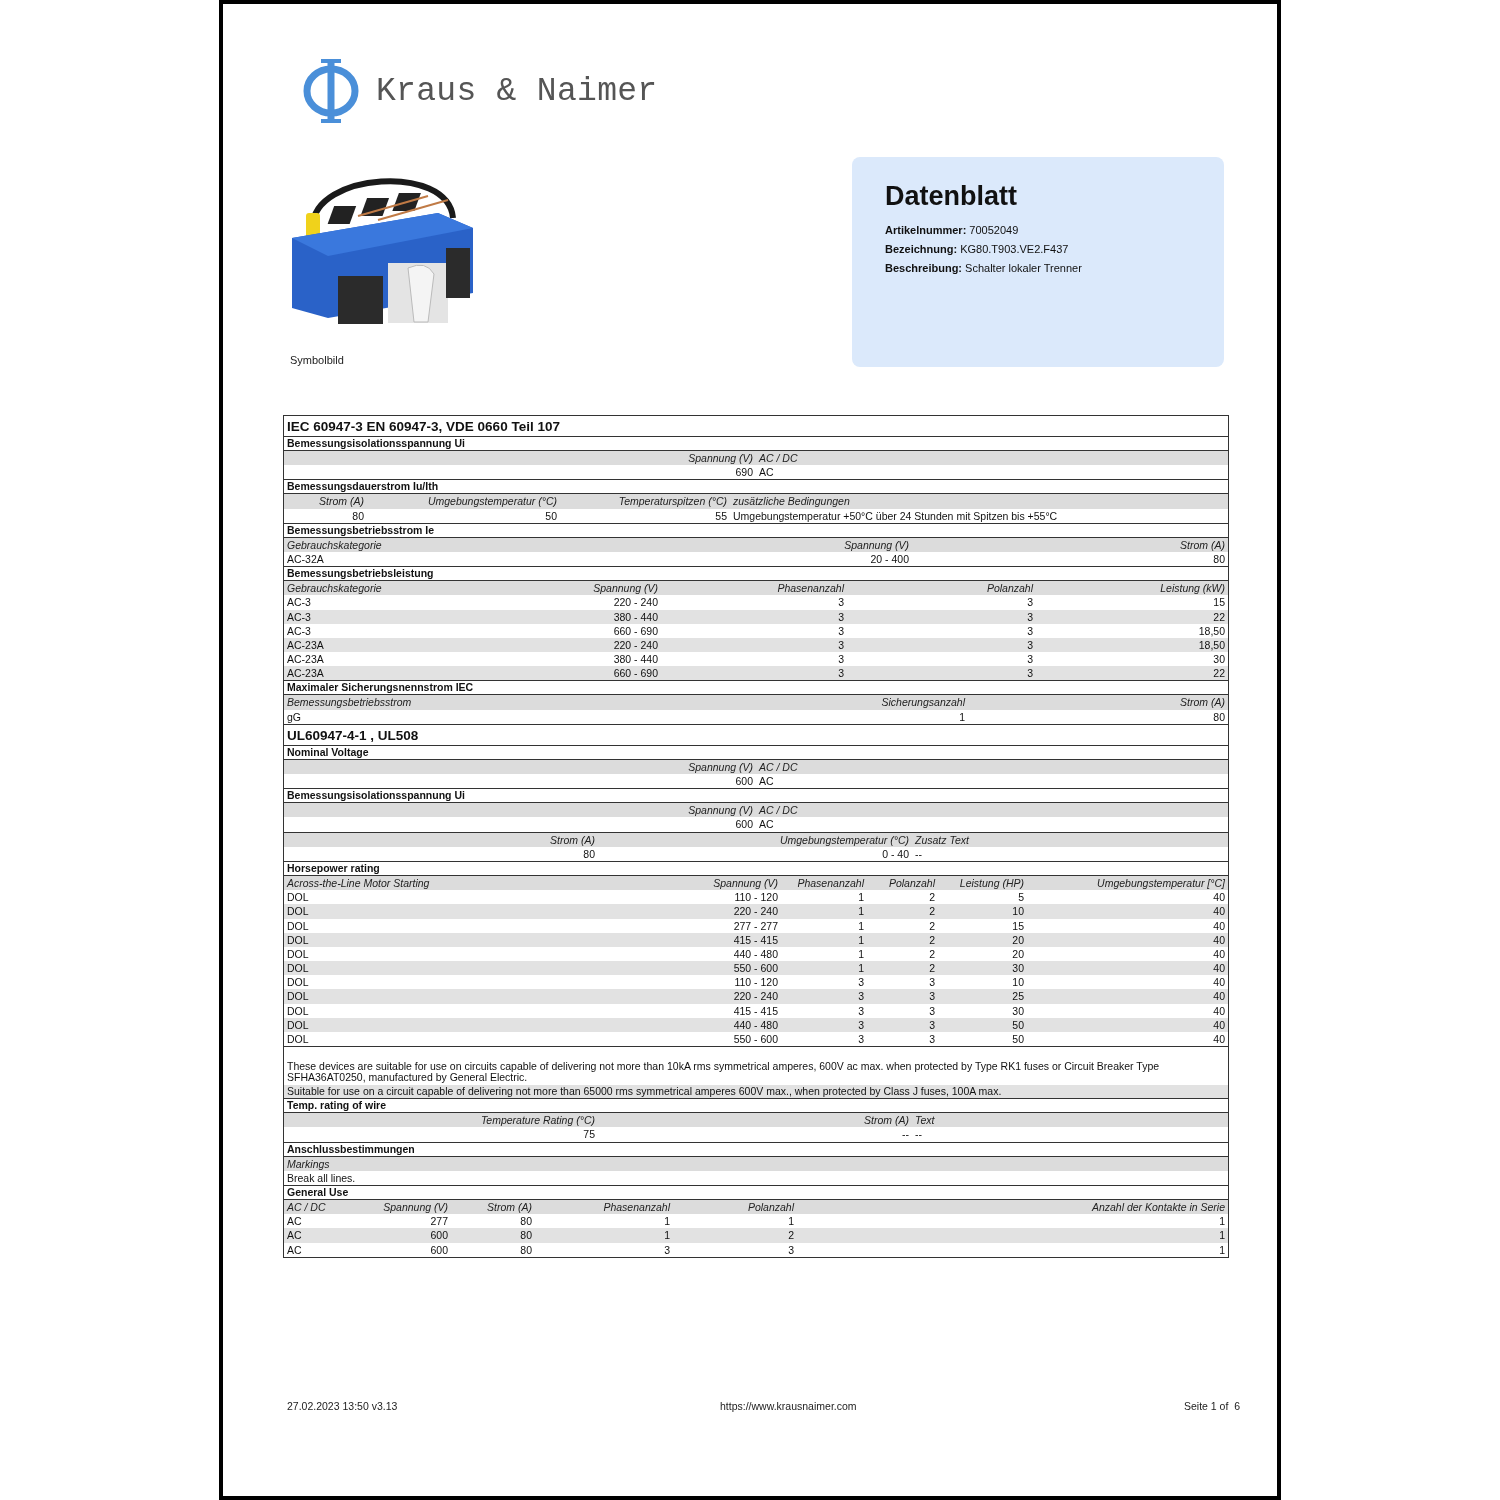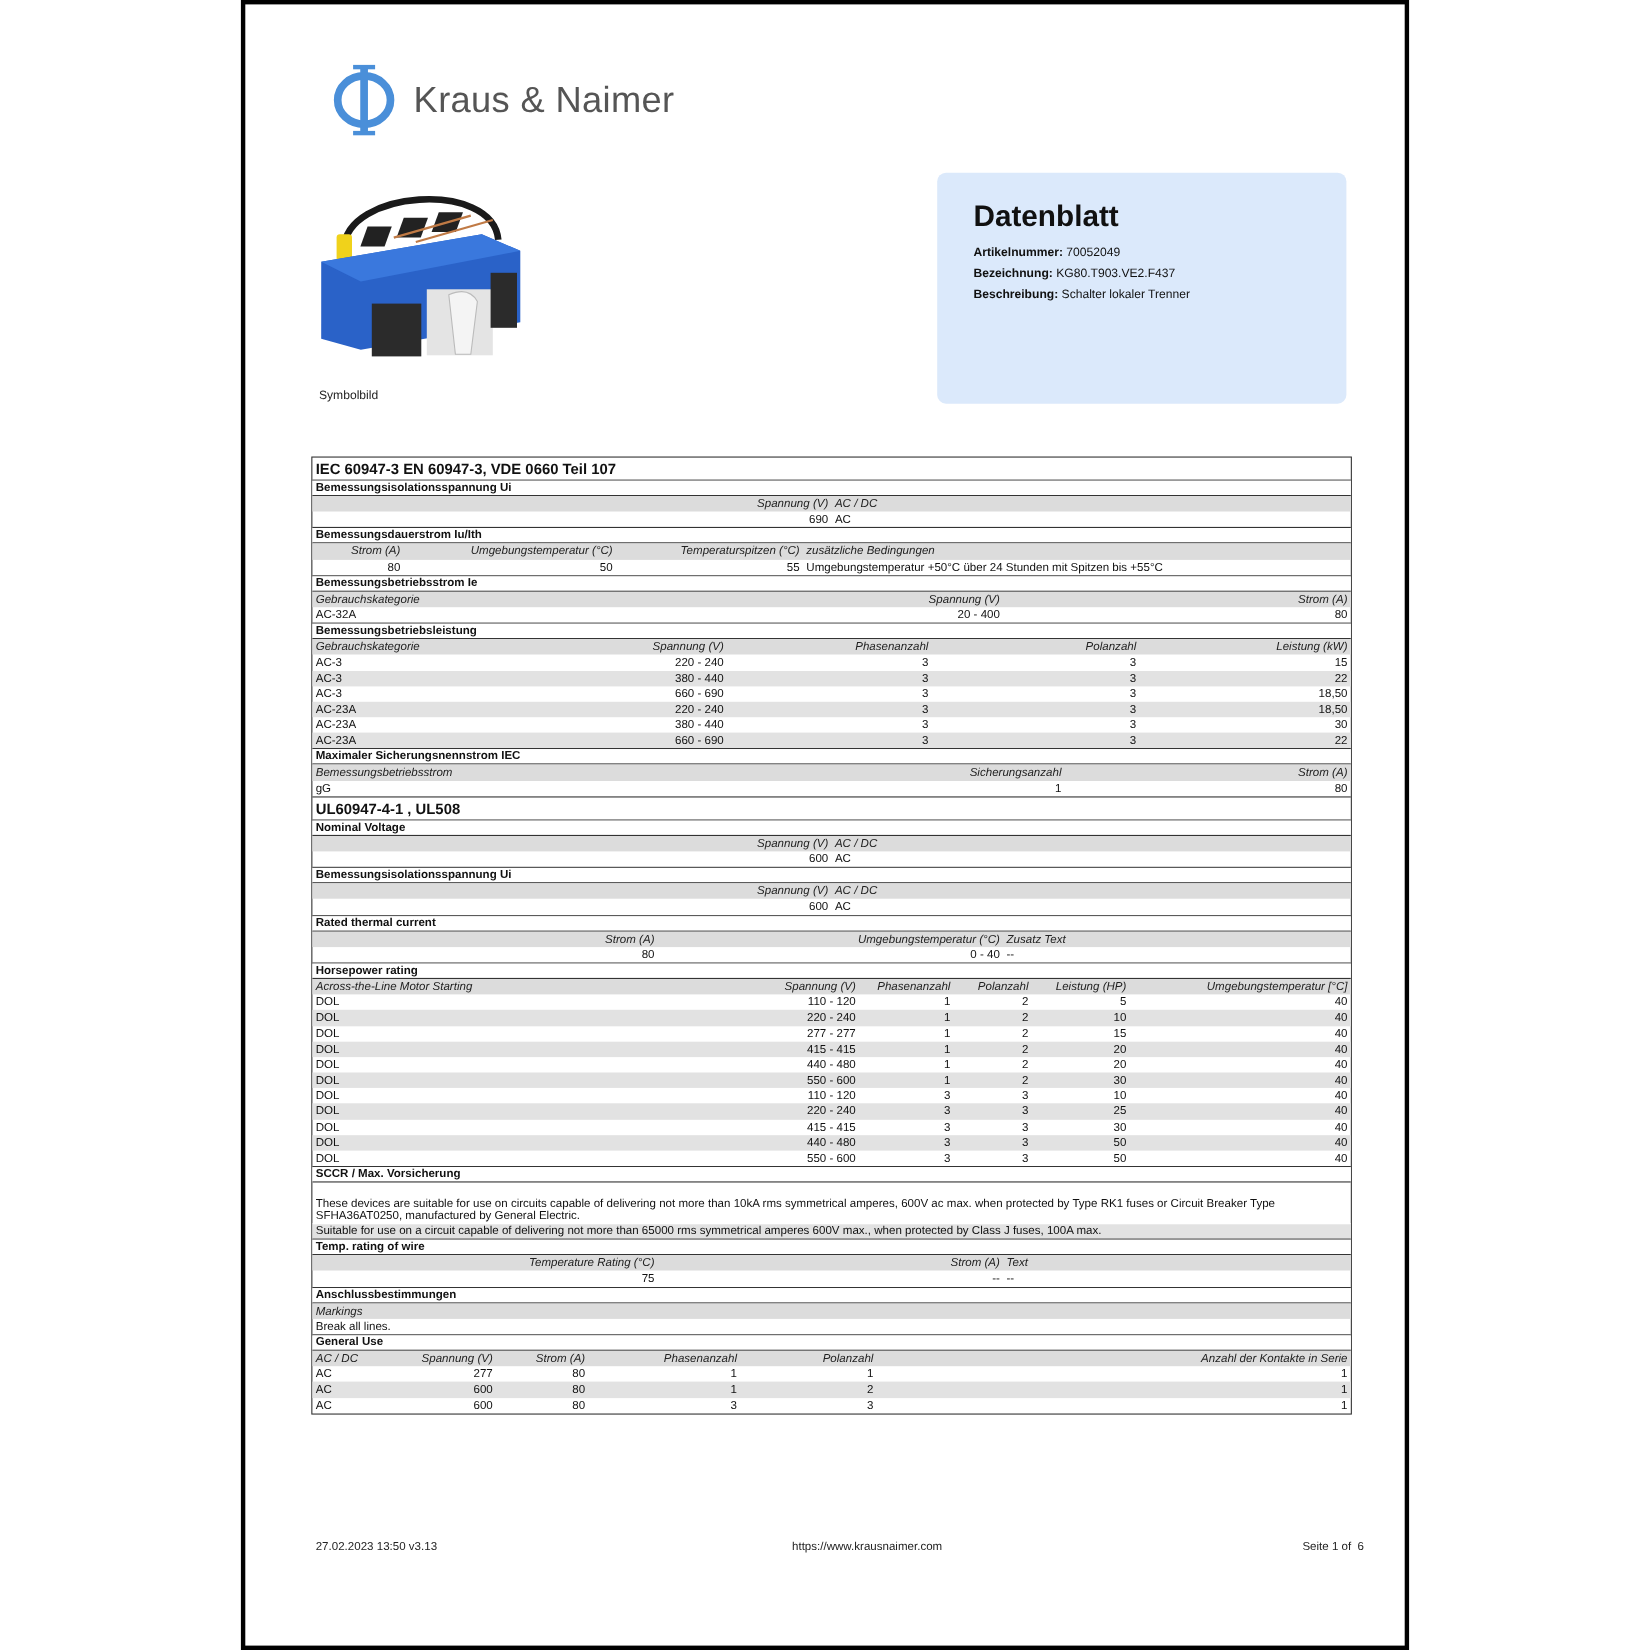--- a/index.html
+++ b/index.html
@@ -1,20 +1,20 @@
 <!DOCTYPE html>
 <html><head>
 <meta charset="utf-8">
 <style>
   html, body { margin:0; padding:0; background:#ffffff; }
   body { width:1500px; height:1500px; position:relative; overflow:hidden; font-family:"Liberation Sans", sans-serif; color:#111; }
   .page { position:absolute; left:219px; top:0; width:1054px; height:1492px; border:4px solid #000; border-top-width:4px; background:#fff; }
   .logo { position:absolute; left:302px; top:56px; height:70px; display:flex; align-items:center; }
   .logo-mark { width:58px; height:68px; position:relative; }
-  .logo-text { font-family:Liberation Sans, sans-serif; font-size:33px; color:#555; margin-left:16px; letter-spacing:0.3px; font-weight:300; }
+  .logo-text { font-family:Liberation Mono, monospace; font-size:33px; color:#555; margin-left:16px; letter-spacing:0.3px; font-weight:300; }
   .product-img { position:absolute; left:288px; top:168px; width:190px; height:170px; }
   .caption { position:absolute; left:290px; top:354px; font-size:11px; color:#222; }
   .infobox { position:absolute; left:852px; top:157px; width:372px; height:210px; background:#dbe9fb; border-radius:8px; }
   .infobox h1 { position:absolute; left:33px; top:24px; margin:0; font-size:27px; font-weight:bold; color:#111; }
   .info-lines { position:absolute; left:33px; top:64px; font-size:11px; line-height:19px; }
   .info-lines b { font-weight:bold; }
 
   .spec { position:absolute; left:283px; top:415px; width:944px; border:1px solid #333; font-size:10.5px; }
   .std-title { font-size:13.5px; font-weight:bold; height:20px; line-height:22px; padding-left:3px; border-bottom:1px solid #333; }
   .sec-title { font-weight:bold; height:13px; line-height:13px; padding-left:3px; border-bottom:1px solid #333; background:#fff; }
@@ -197,21 +197,20 @@
   <div class="sec-title">Bemessungsisolationsspannung Ui</div>
   <div class="row hdr">
     <div class="c r" style="width:472px">Spannung (V)</div>
     <div class="c l" style="width:472px">AC / DC</div>
   </div>
   <div class="row last">
     <div class="c r" style="width:472px">600</div>
     <div class="c l" style="width:472px">AC</div>
   </div>
 
-  <div class="sec-title">Rated thermal current</div>
   <div class="row hdr">
     <div class="c r" style="width:314px">Strom (A)</div>
     <div class="c r" style="width:314px">Umgebungstemperatur (°C)</div>
     <div class="c l" style="width:316px">Zusatz Text</div>
   </div>
   <div class="row last">
     <div class="c r" style="width:314px">80</div>
     <div class="c r" style="width:314px">0 - 40</div>
     <div class="c l" style="width:316px">--</div>
   </div>
@@ -307,21 +306,20 @@
     </div>
   <div class="row last">
       <div class="c l" style="width:300px">DOL</div>
       <div class="c r" style="width:197px">550 - 600</div>
       <div class="c r" style="width:86px">3</div>
       <div class="c r" style="width:71px">3</div>
       <div class="c r" style="width:89px">50</div>
       <div class="c r" style="width:201px">40</div>
     </div>
 
-  <div class="sec-title">SCCR / Max. Vorsicherung</div>
   <div class="txtrow" style="border-bottom:1px solid #fff;margin-top:13px;">These devices are suitable for use on circuits capable of delivering not more than 10kA rms symmetrical amperes, 600V ac max. when protected by Type RK1 fuses or Circuit Breaker Type SFHA36AT0250, manufactured by General Electric.</div>
   <div class="txtrow alt" style="border-bottom:1px solid #333;">Suitable for use on a circuit capable of delivering not more than 65000 rms symmetrical amperes 600V max., when protected by Class J fuses, 100A max.</div>
 
   <div class="sec-title">Temp. rating of wire</div>
   <div class="row hdr">
     <div class="c r" style="width:314px">Temperature Rating (°C)</div>
     <div class="c r" style="width:314px">Strom (A)</div>
     <div class="c l" style="width:316px">Text</div>
   </div>
   <div class="row last">

